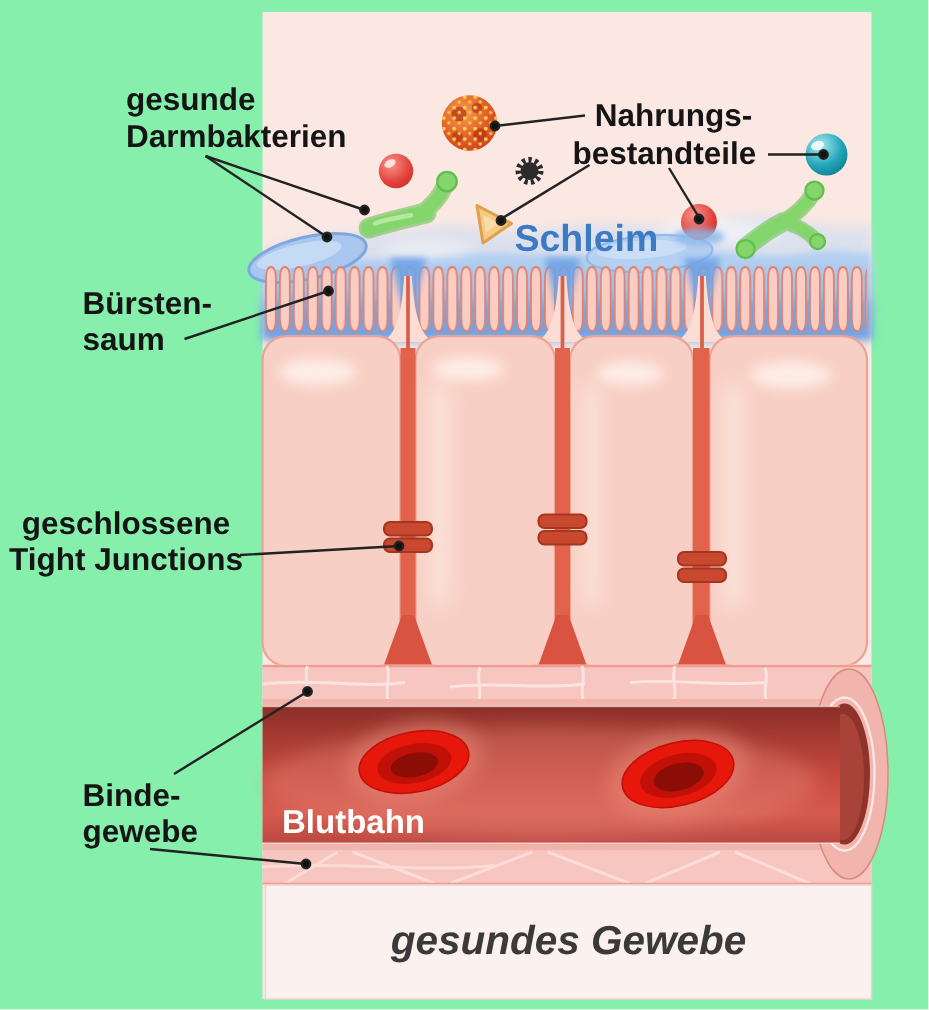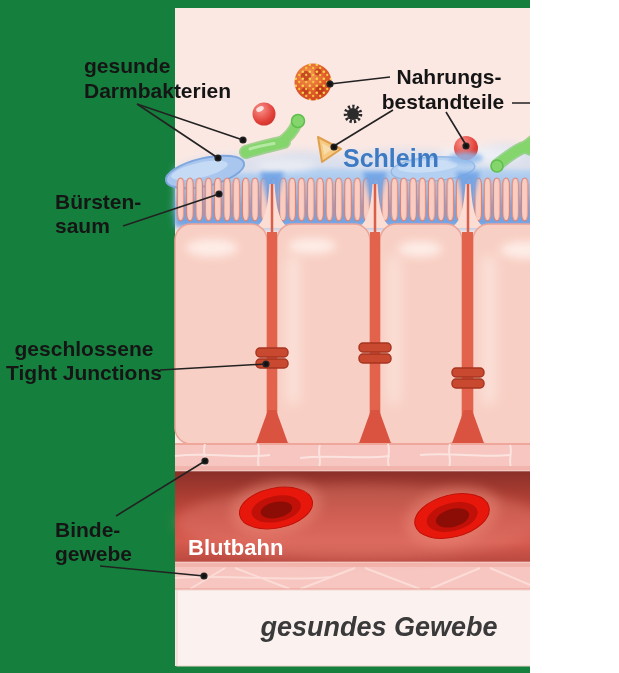--- a/index.html
+++ b/index.html
@@ -1,16 +1,16 @@
 <!DOCTYPE html>
 <html><head>
 <meta charset="utf-8">
 <style>
   html,body{margin:0;padding:0;background:#ffffff;}
-  .canvas{position:relative;width:530px;height:673px;background:#15803d;overflow:hidden;
+  .canvas{position:relative;width:619px;height:673px;background:#86efac;overflow:hidden;
           font-family:"Liberation Sans",sans-serif;}
   svg{display:block;}
   text{font-family:"Liberation Sans",sans-serif;}
   .lbl{font-weight:700;font-size:21px;}
   .cap{font-style:italic;font-weight:600;font-size:27px;}
   .schleim{font-weight:700;font-size:25px;}
   .blut{font-weight:700;font-size:22px;}
 </style>
 </head>
 <body>

